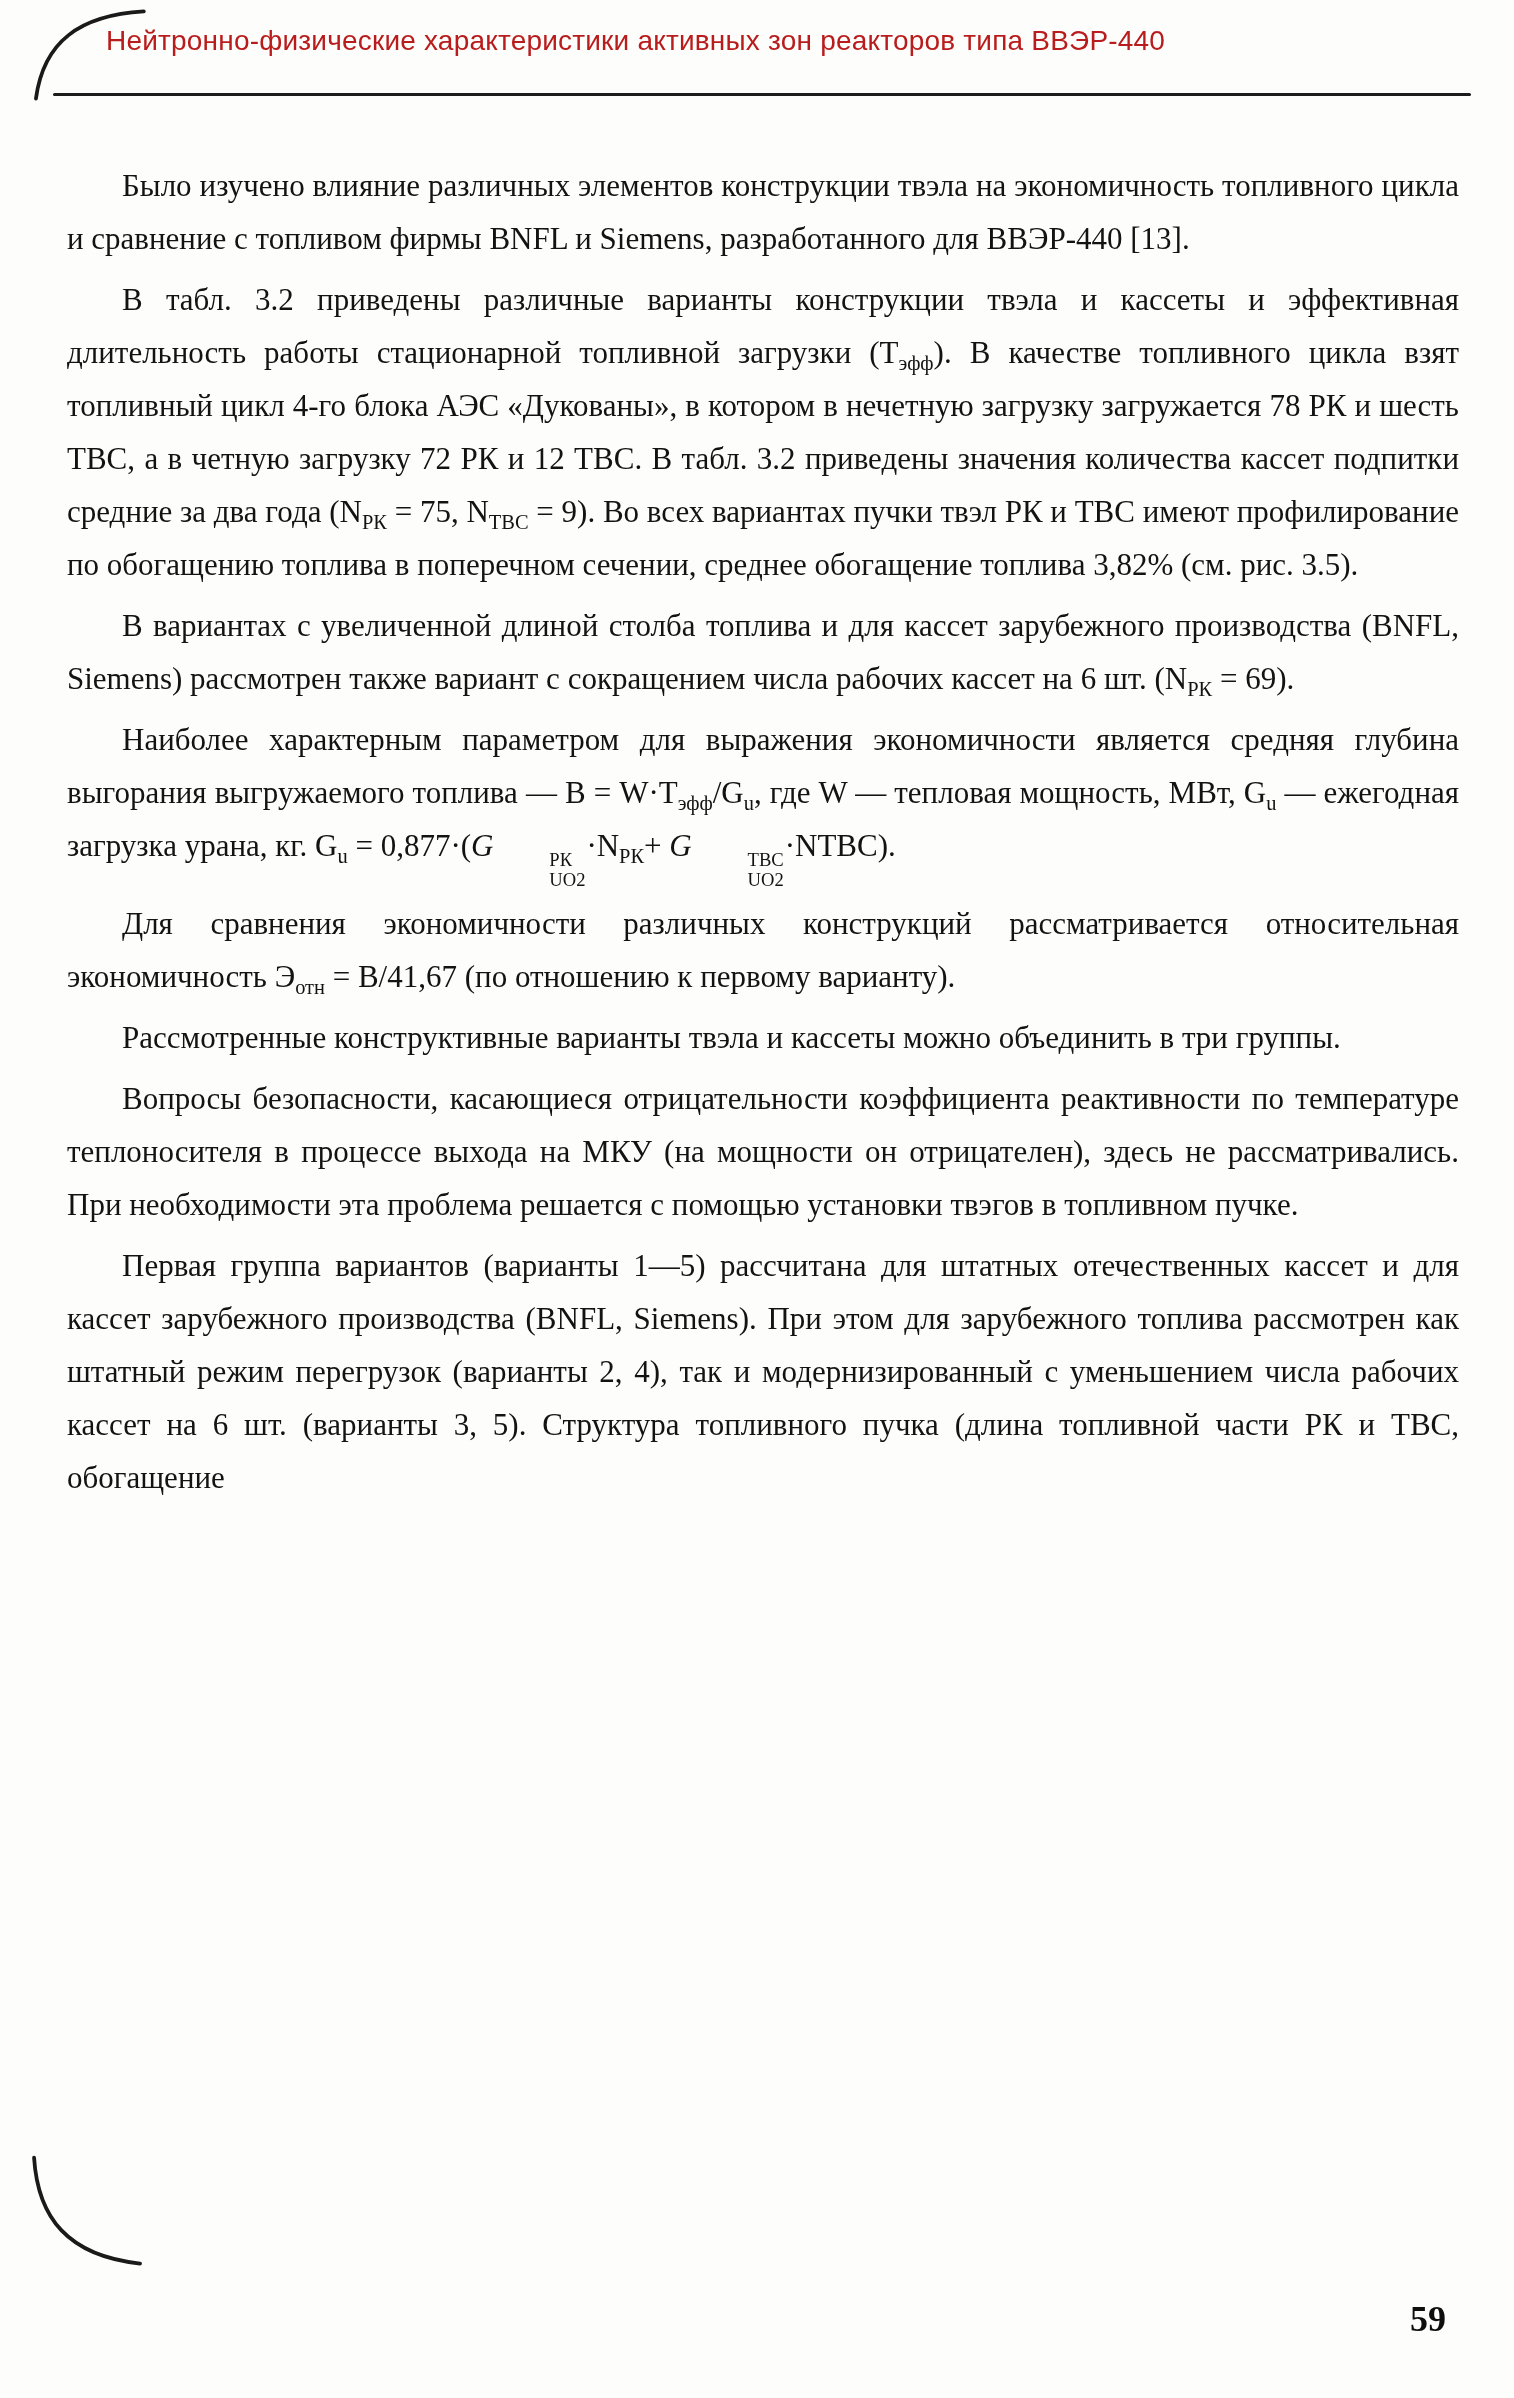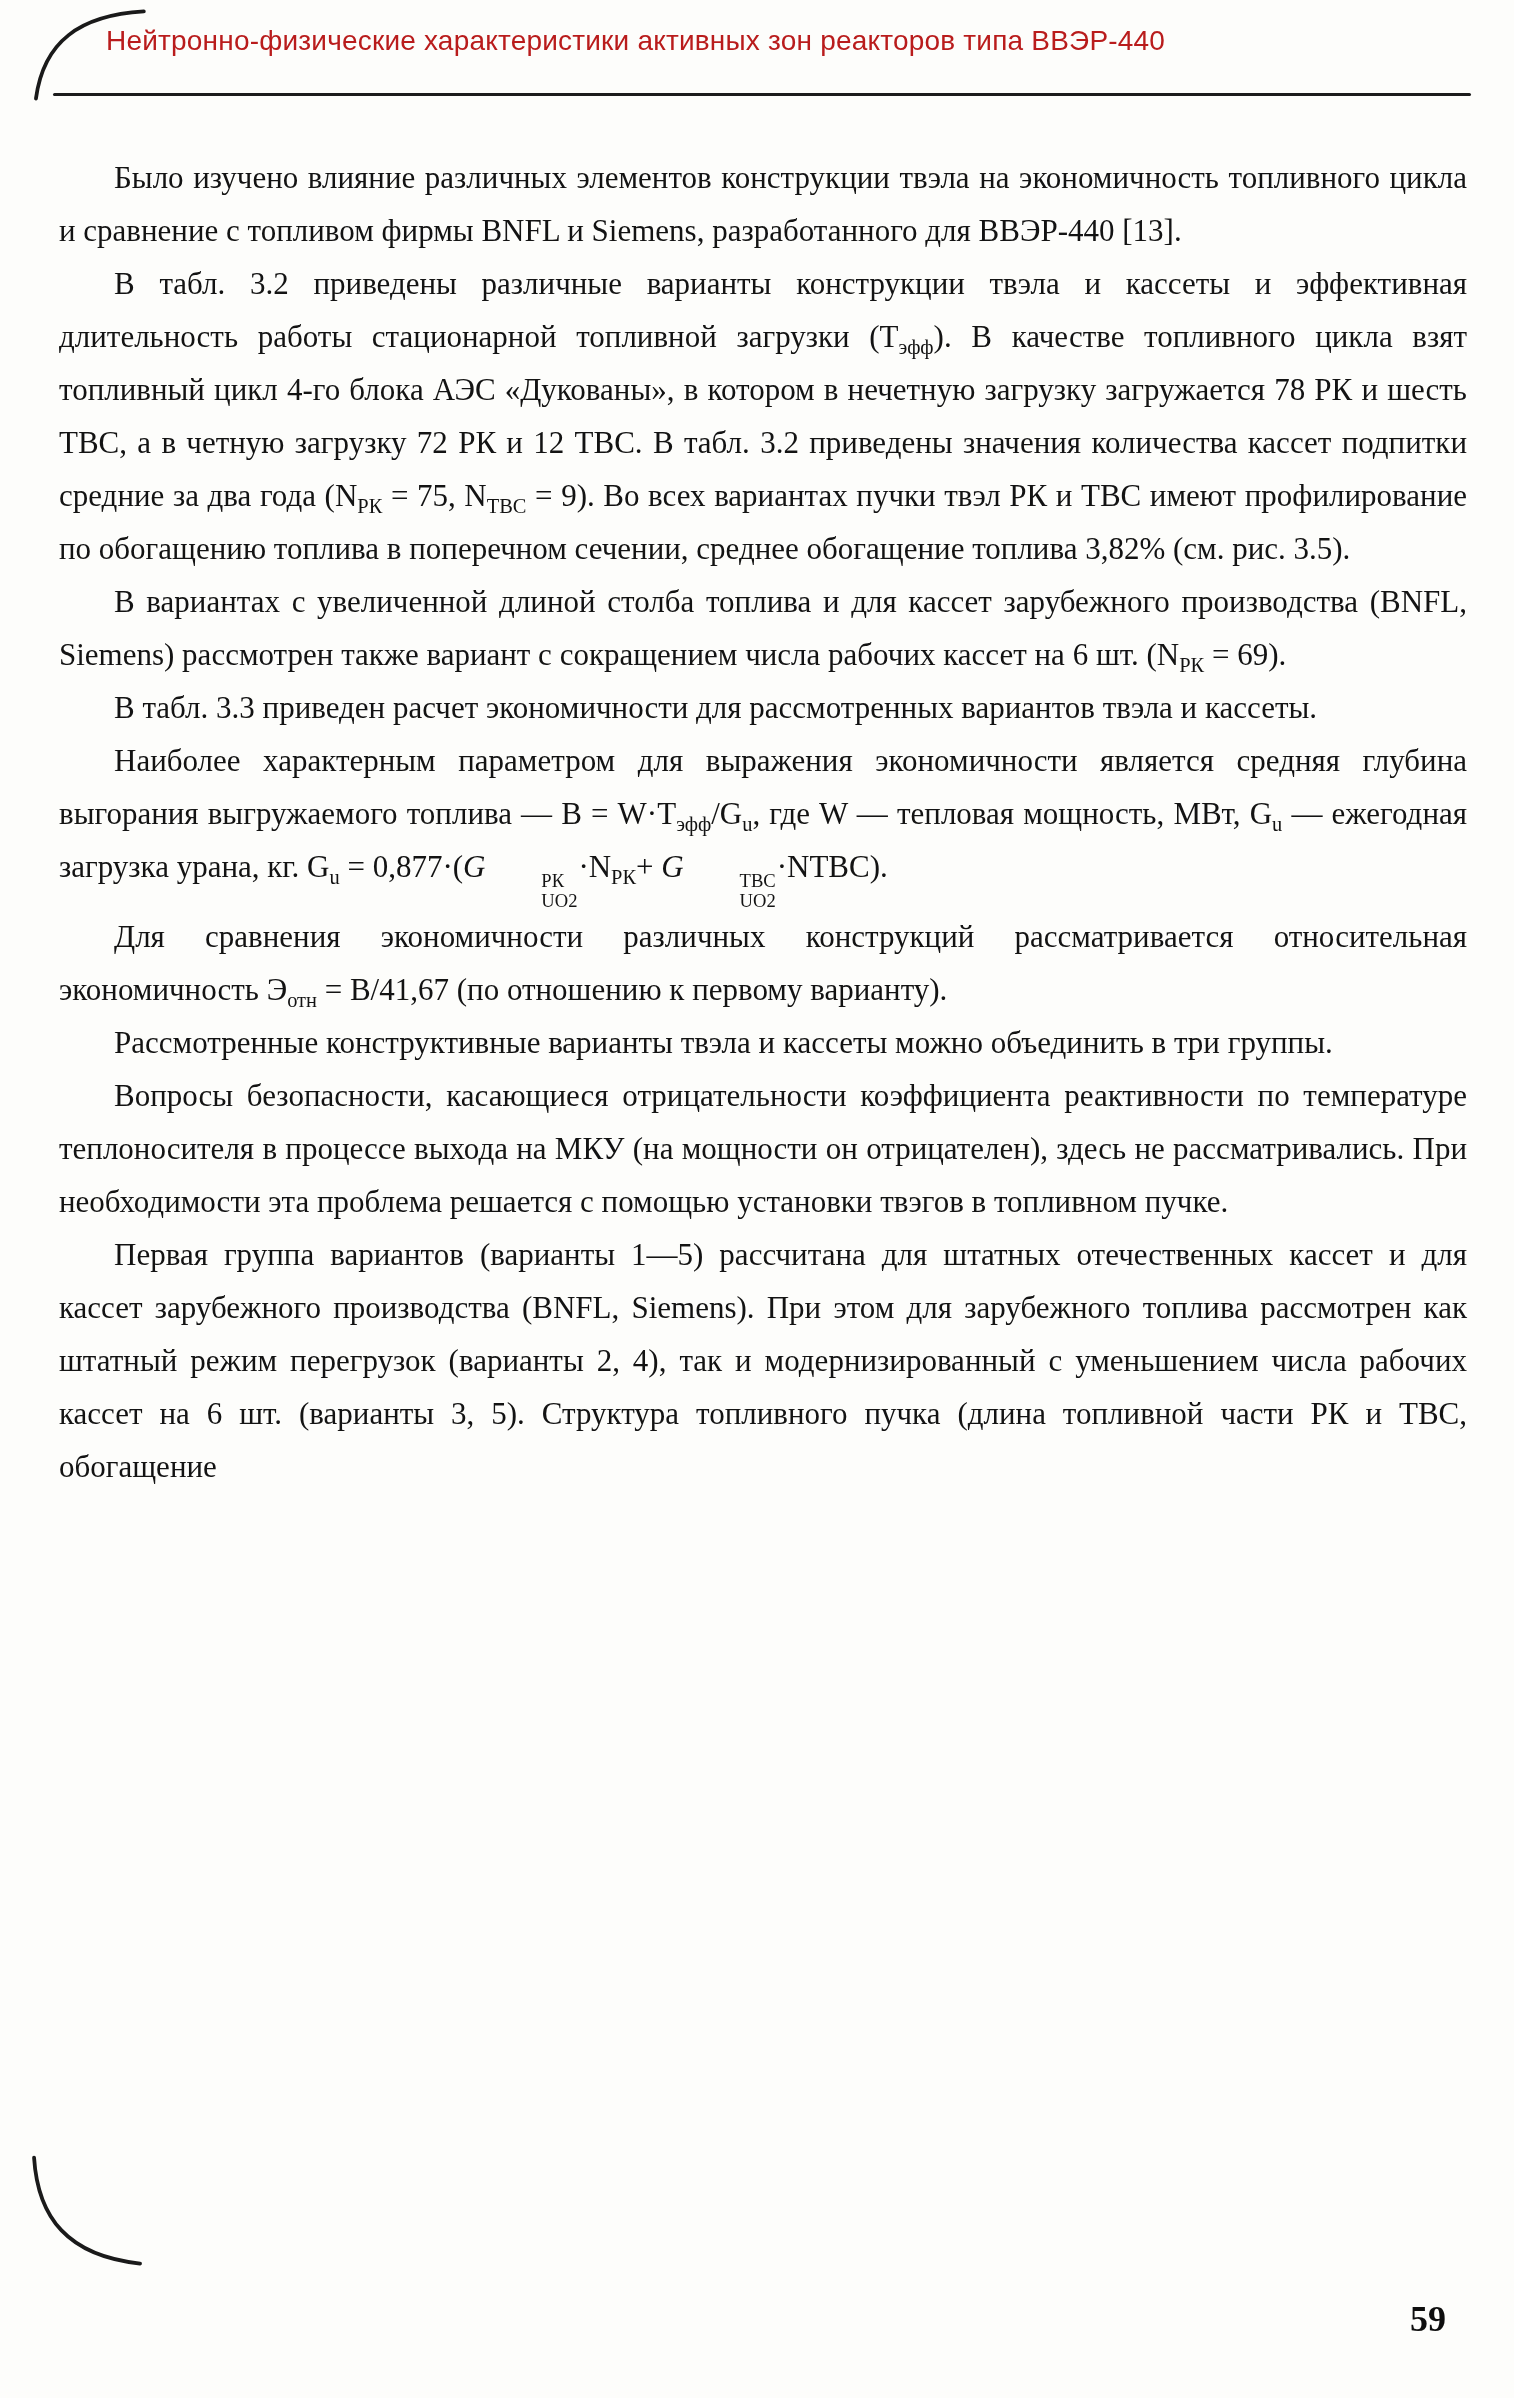--- a/index.html
+++ b/index.html
@@ -51,21 +51,21 @@
   .text-body {
     position: absolute;
     top: 151px;
     left: 59px;
     width: 1408px;
     font-size: 31px;
     line-height: 53px;
     text-align: justify;
   }
   .para {
-    margin: 0;
+    margin: 8px;
     text-indent: 55px;
   }
   .para sub {
     font-size: 0.66em;
     line-height: 0;
   }
   .para i {
     font-style: italic;
   }
   .stack {
@@ -102,21 +102,20 @@
     <path d="M 36 2280 C 40 2344, 72 2384, 148 2392" fill="none" stroke="#1a1a1a" stroke-width="4" stroke-linecap="round"></path>
   </svg>
 
   <div class="running-head">Нейтронно-физические характеристики активных зон реакторов типа ВВЭР-440</div>
   <div class="head-rule"></div>
 
   <div class="text-body">
       <p class="para">Было изучено влияние различных элементов конструкции твэла на экономичность топливного цикла и сравнение с топливом фирмы BNFL и Siemens, разработанного для ВВЭР-440 [13].</p>
       <p class="para">В табл. 3.2 приведены различные варианты конструкции твэла и кассеты и эффективная длительность работы стационарной топливной загрузки (Т<sub>эфф</sub>). В качестве топливного цикла взят топливный цикл 4-го блока АЭС «Дукованы», в котором в нечетную загрузку загружается 78 РК и шесть ТВС, а в четную загрузку 72 РК и 12 ТВС. В табл. 3.2 приведены значения количества кассет подпитки средние за два года (N<sub>РК</sub> = 75, N<sub>ТВС</sub> = 9). Во всех вариантах пучки твэл РК и ТВС имеют профилирование по обогащению топлива в поперечном сечении, среднее обогащение топлива 3,82% (см. рис. 3.5).</p>
       <p class="para">В вариантах с увеличенной длиной столба топлива и для кассет зарубежного производства (BNFL, Siemens) рассмотрен также вариант с сокращением числа рабочих кассет на 6 шт. (N<sub>РК</sub> = 69).</p>
-      <p class="para">В табл. 3.3 приведен расчет экономичности для рассмотренных вариантов твэла и кассеты.</p>
       <p class="para">Наиболее характерным параметром для выражения экономичности является средняя глубина выгорания выгружаемого топлива — В = W·Т<sub>эфф</sub>/G<sub>u</sub>, где W — тепловая мощность, МВт, G<sub>u</sub> — ежегодная загрузка урана, кг. G<sub>u</sub> = 0,877·(<i>G</i><span class="stack">
           <span class="stk-sup">РК</span>
           <span class="stk-sub">UO2</span>
         </span>·N<sub>РК</sub>+ <i>G</i><span class="stack">
           <span class="stk-sup">ТВС</span>
           <span class="stk-sub">UO2</span>
         </span>·NТВС).</p>
       <p class="para">Для сравнения экономичности различных конструкций рассматривается относительная экономичность Э<sub>отн</sub> = В/41,67 (по отношению к первому варианту).</p>
       <p class="para">Рассмотренные конструктивные варианты твэла и кассеты можно объединить в три группы.</p>
       <p class="para">Вопросы безопасности, касающиеся отрицательности коэффициента реактивности по температуре теплоносителя в процессе выхода на МКУ (на мощности он отрицателен), здесь не рассматривались. При необходимости эта проблема решается с помощью установки твэгов в топливном пучке.</p>

